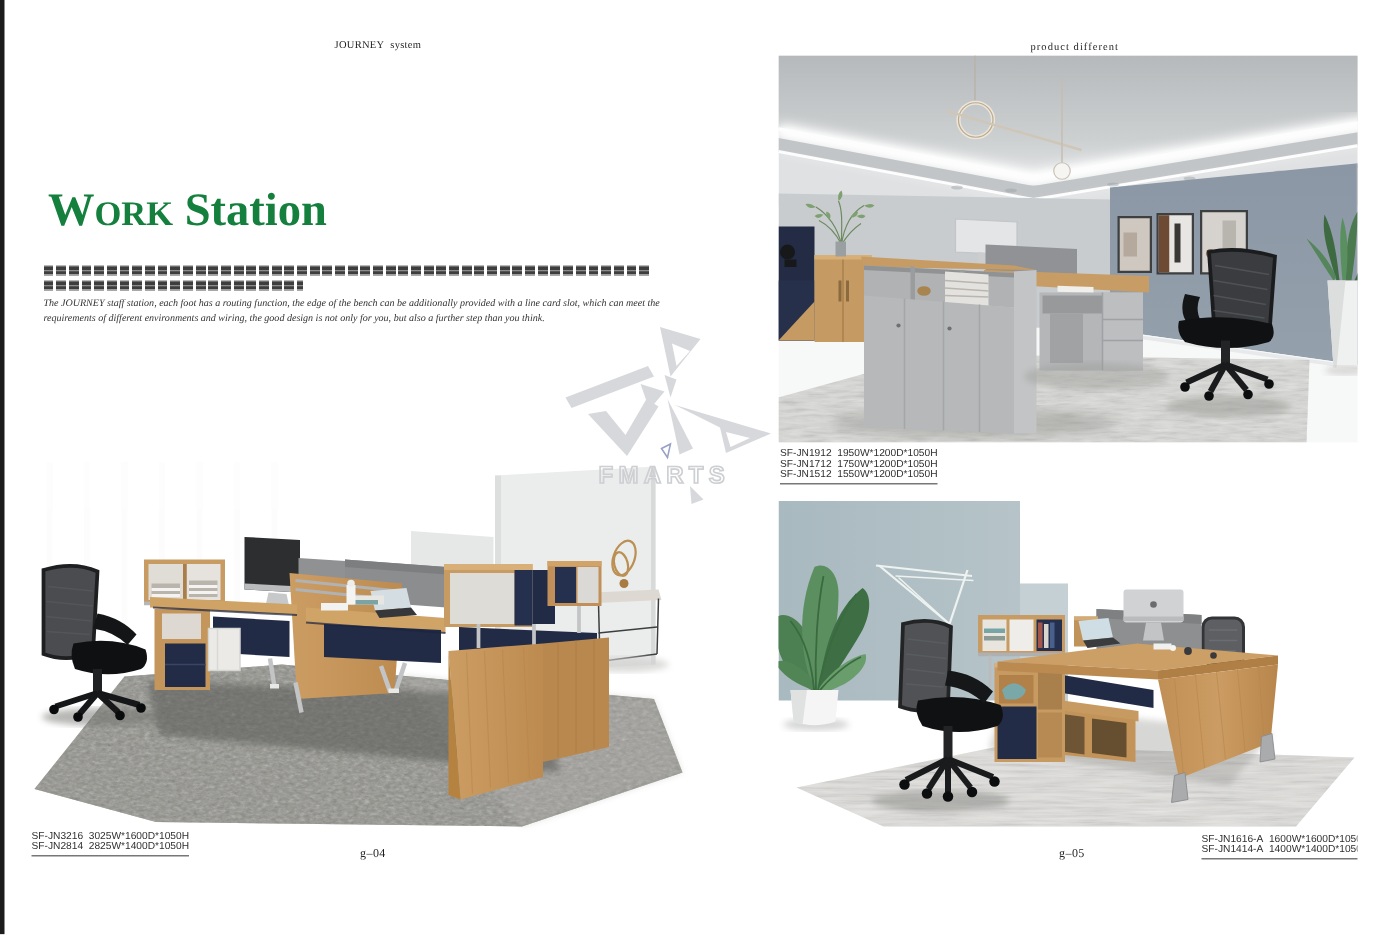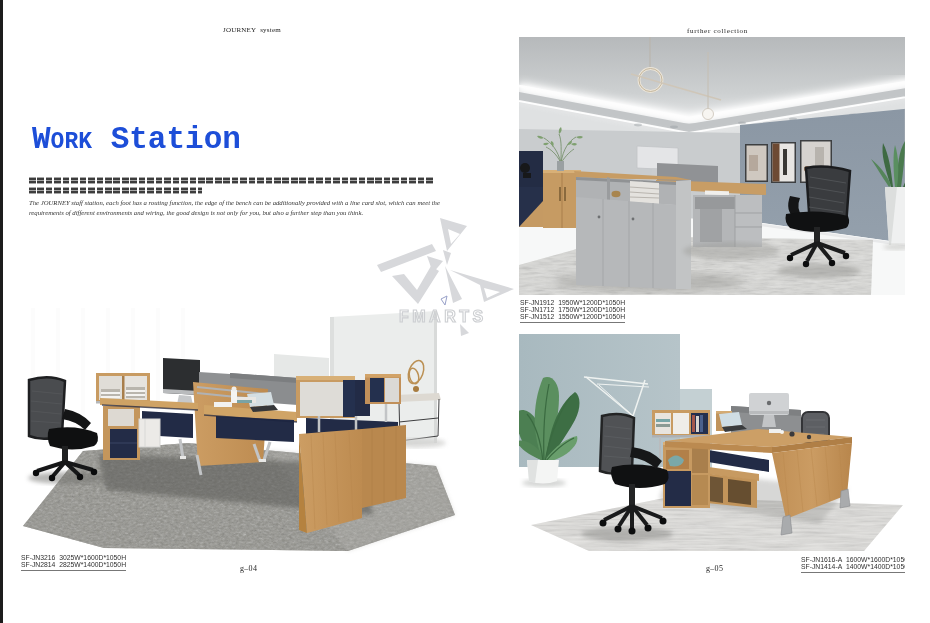--- a/index.html
+++ b/index.html
@@ -10,23 +10,23 @@
 .code b{font-weight:normal;color:#2f2f2f}
 </style>
 </head>
 <body>
 <div id="page">
 
 <div class="abs" style="left:0;top:0;width:2.5px;height:623px;background:#1c1c1c"></div>
 
 <div class="abs" style="left:223px;top:25.5px;font:7px 'Liberation Serif',serif;color:#1c1c1c;letter-spacing:.2px">JOURNEY&nbsp; system</div>
 
-<div class="abs" style="left:687px;top:26.5px;font:7px 'Liberation Serif',serif;color:#1c1c1c;letter-spacing:.7px">further collection</div>
-
-<div class="abs" style="left:32px;top:122px;font-family:Liberation Mono, monospace;font-weight:bold;color:#1d4ed8;white-space:nowrap"><span style="font-size:31px">W</span><span style="font-size:23px">ORK</span><span style="font-size:31px">&nbsp;Station</span></div>
+<div class="abs" style="left:687px;top:26.5px;font:7px 'Liberation Serif',serif;color:#1c1c1c;letter-spacing:.7px">product different</div>
+
+<div class="abs" style="left:32px;top:122px;font-family:Liberation Serif, serif;font-weight:bold;color:#15803d;white-space:nowrap"><span style="font-size:31px">W</span><span style="font-size:23px">ORK</span><span style="font-size:31px">&nbsp;Station</span></div>
 
 <div class="abs fake-cn" style="left:29px;top:176.6px;width:404px;height:7.4px"></div>
 
 <div class="abs fake-cn" style="left:29px;top:186.9px;width:173px;height:7.4px"></div>
 
 <div class="abs" style="left:29px;top:197.5px;width:420px;font:italic 6.7px 'Liberation Serif',serif;color:#333;line-height:10.4px;letter-spacing:0px">The JOURNEY staff station, each foot has a routing function, the edge of the bench can be additionally provided with a line card slot, which can meet the<br>requirements of different environments and wiring, the good design is not only for you, but also a further step than you think.</div>
 
 <svg id="scene-left" class="abs" style="left:18px;top:308px" width="447" height="246" viewBox="0 0 447 246">
 <defs>
 <filter id="lCarpet" x="-5%" y="-5%" width="110%" height="110%">

